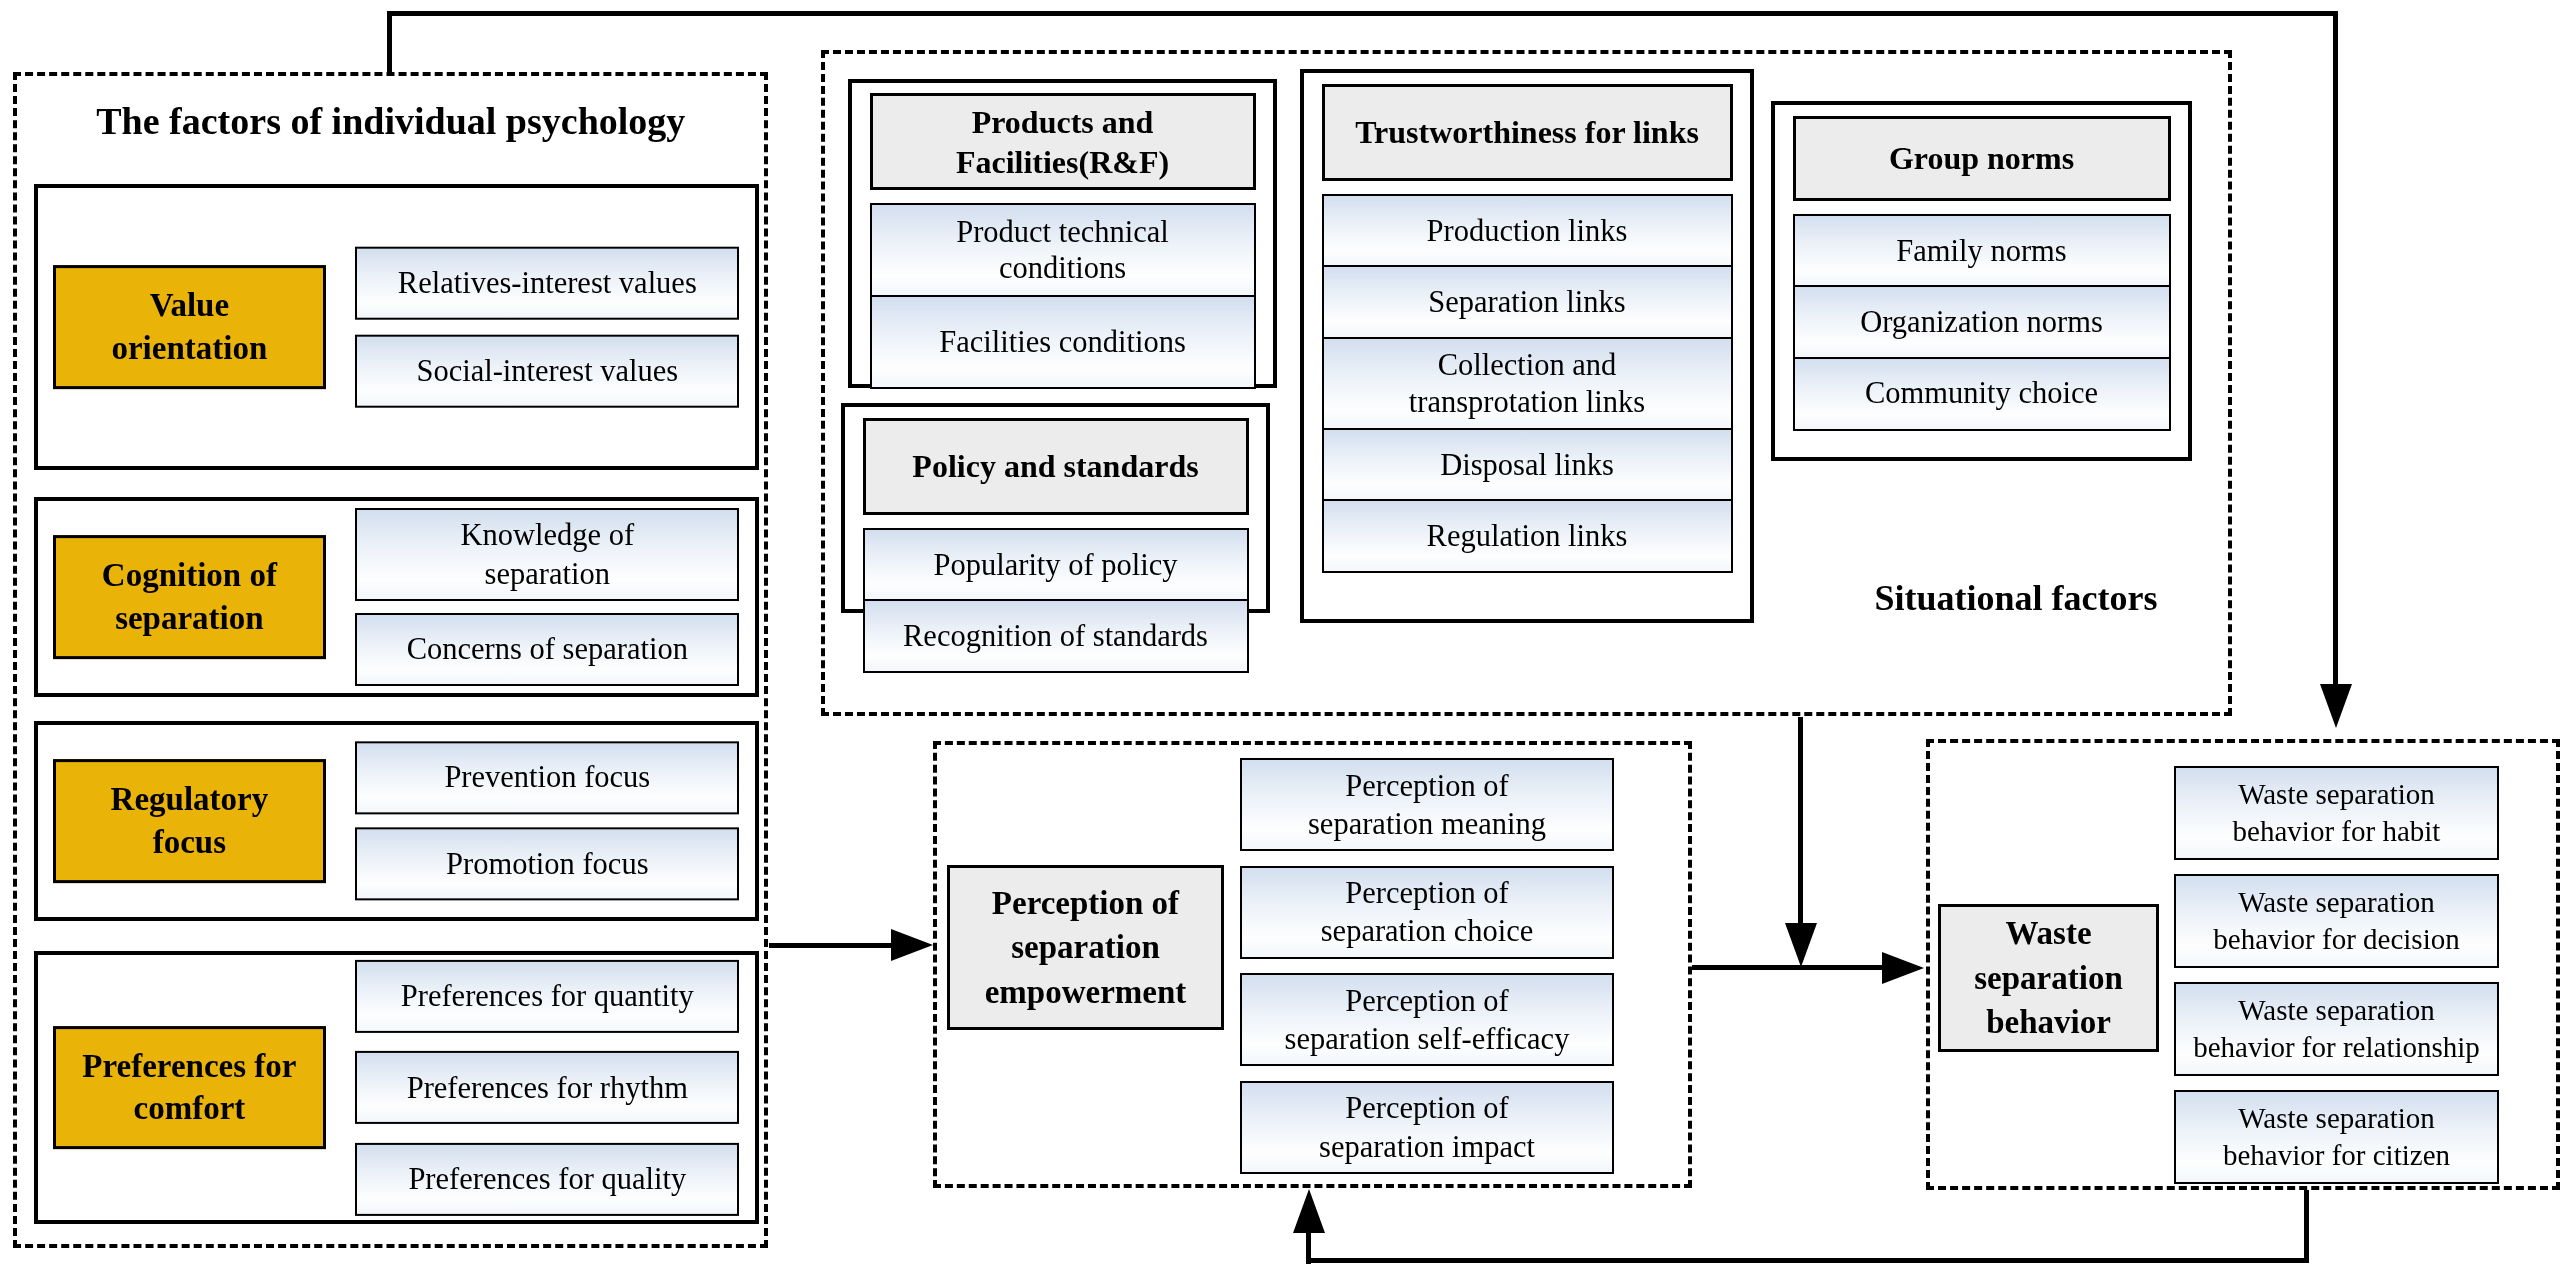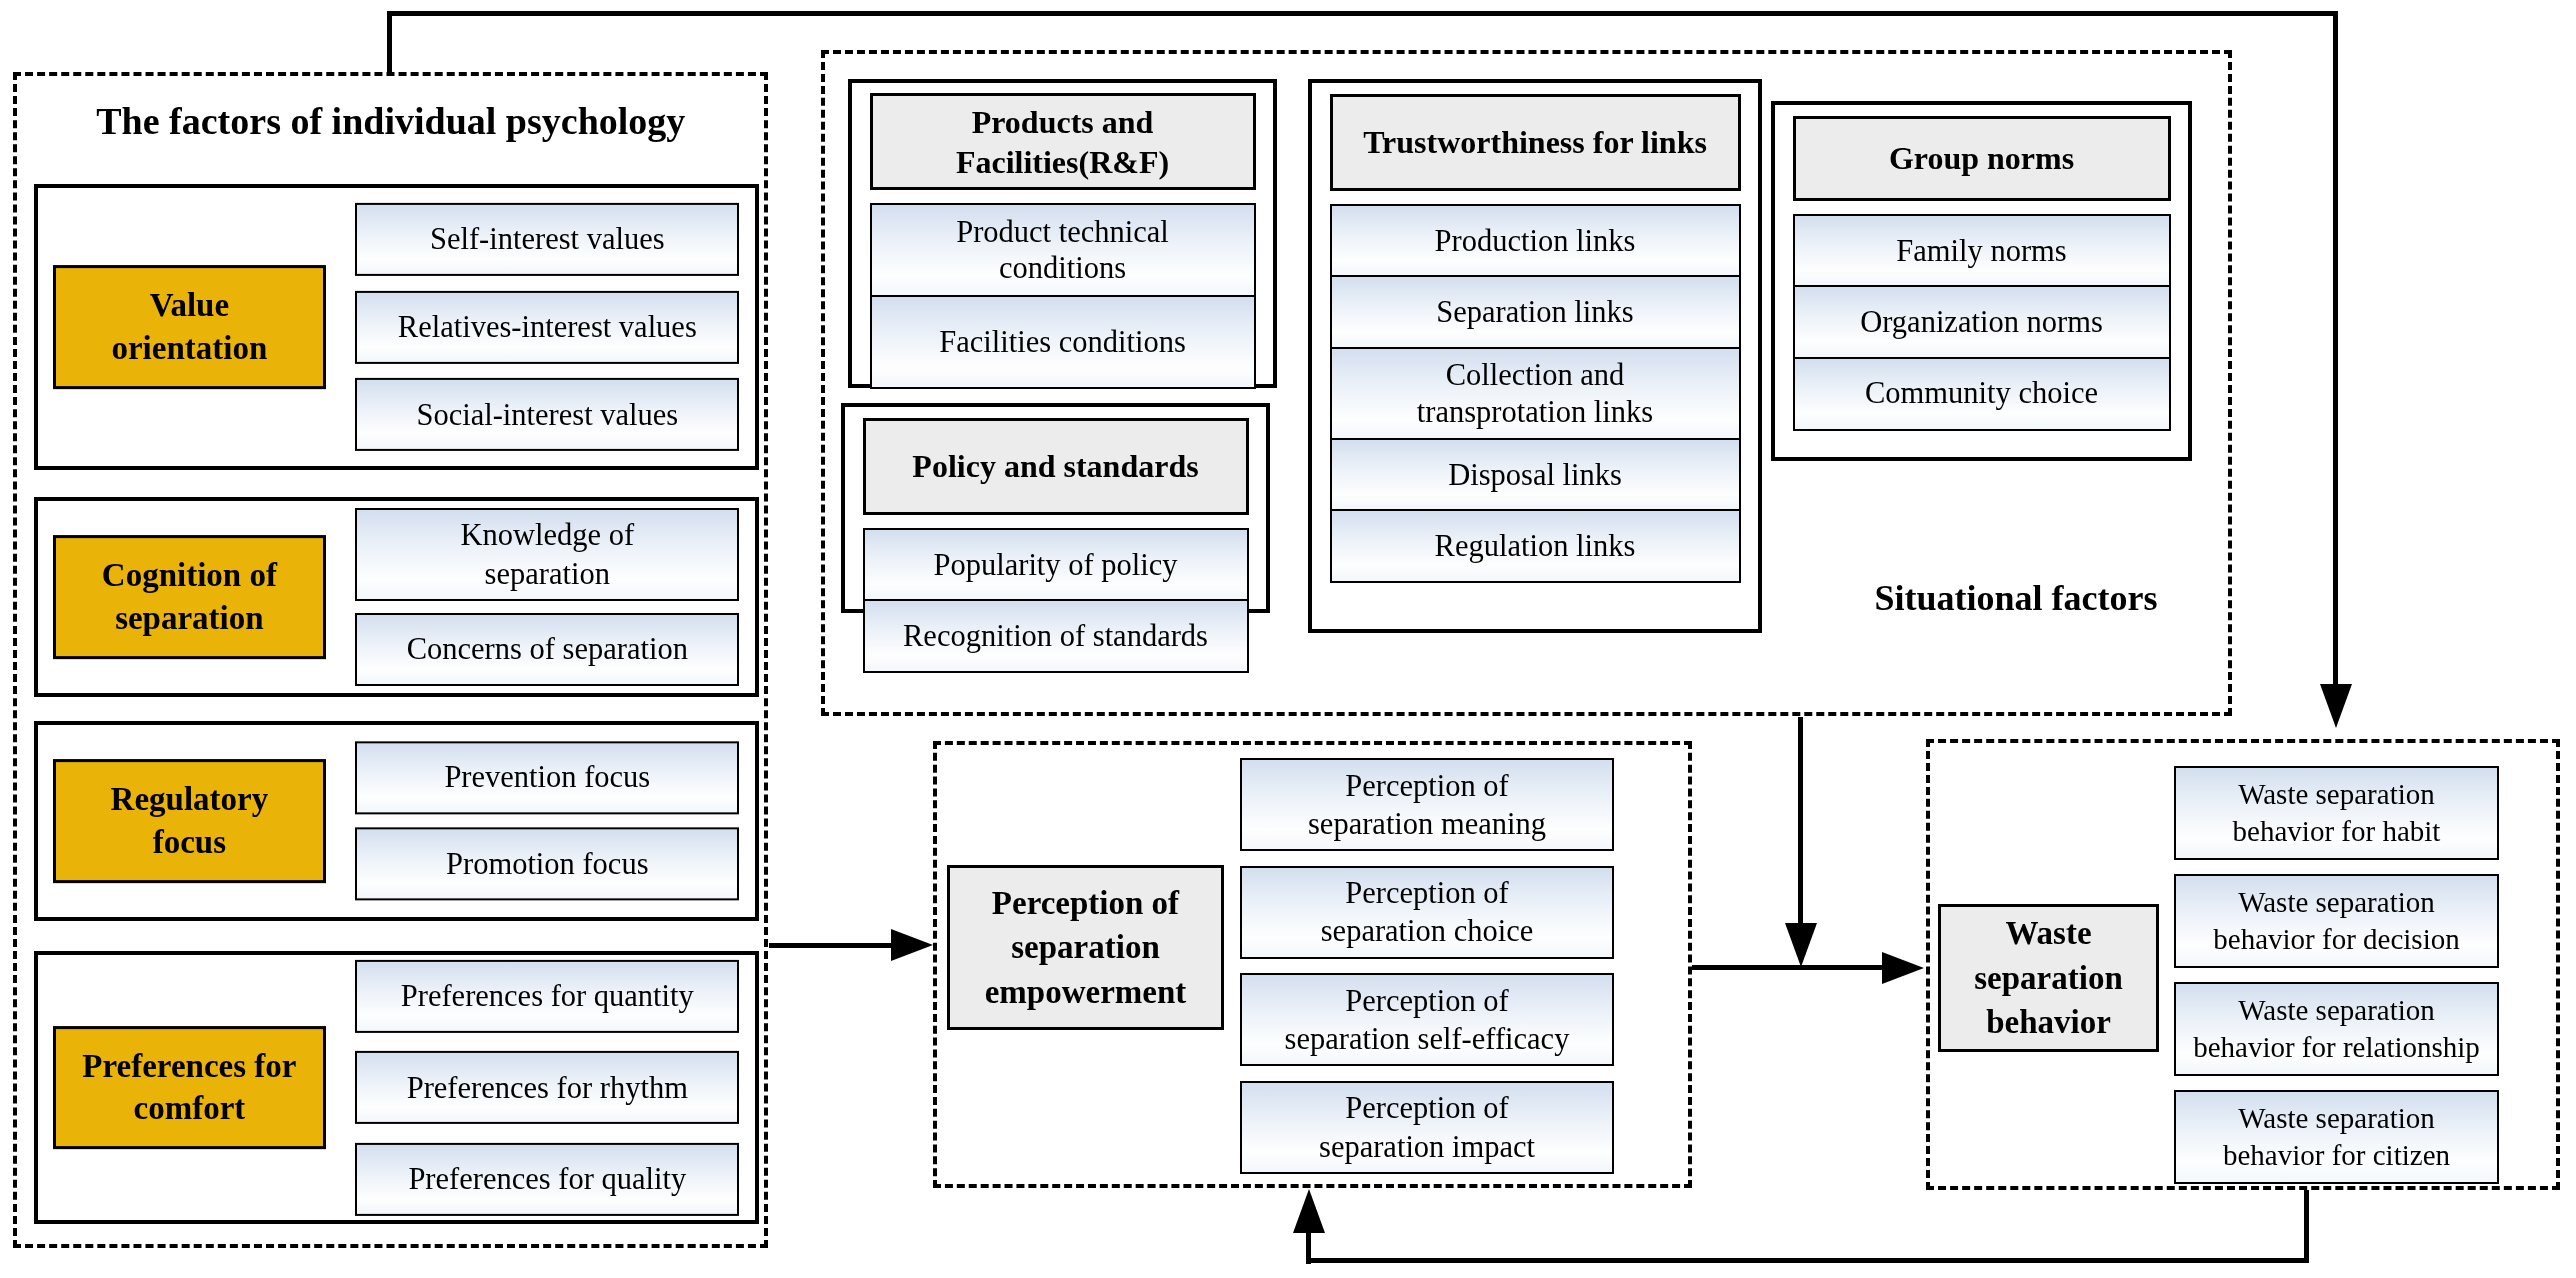--- a/index.html
+++ b/index.html
@@ -42,21 +42,21 @@
   .item{box-sizing:border-box;border:2.7px solid #000;min-height:73px;
     background:linear-gradient(180deg,#d3dfef 0%,#eef3f9 45%,#fdfefe 78%,#f3f7fb 100%);
     font-size:30.5px;line-height:1.25;text-align:center;white-space:pre-line;
     display:flex;align-items:center;justify-content:center;padding:2.7px 4px;}
   .item.tall{min-height:93px;}
 
   
   .sgroup{position:absolute;border:4px solid #000;box-sizing:border-box;background:#fff;}
   #sgroup-pf{left:23px;top:24.6px;width:429px;height:309px;}
   #sgroup-policy{left:16px;top:349px;width:429px;height:210px;}
-  #sgroup-trust{left:475px;top:25px;width:454px;height:554px;margin-left:8px;}
+  #sgroup-trust{left:475px;top:15px;width:454px;height:554px;}
   #sgroup-norms{left:946px;top:47px;width:421px;height:360px;}
 
   .sheader{margin:10.6px auto 13.3px auto;width:calc(100% - 35px);box-sizing:border-box;
     border:3.3px solid #000;background:#ececec;min-height:97px;
     font-weight:bold;font-size:32px;line-height:1.25;text-align:center;
     display:flex;align-items:center;justify-content:center;white-space:pre-line;padding:4px;}
   #sgroup-norms .sheader{min-height:85px;}
   .sitems{width:calc(100% - 35px);margin:0 auto;display:flex;flex-direction:column;}
   .sitem{box-sizing:border-box;border:2.7px solid #000;margin-top:-2.7px;min-height:74px;
     background:linear-gradient(180deg,#d3dfef 0%,#eef3f9 45%,#fdfefe 78%,#f3f7fb 100%);
@@ -96,21 +96,20 @@
 
 <div id="canvas">
 
   <div class="dashed-panel" id="psych-panel">
     <div class="panel-title">The factors of individual psychology</div>
 
     <div class="group" id="group-value">
       <div class="glabel">Value
 orientation</div>
       <div class="items">
-        <div class="item">Self-interest values</div>
         <div class="item">Relatives-interest values</div>
         <div class="item">Social-interest values</div>
       </div>
     </div>
 
     <div class="group" id="group-cognition">
       <div class="glabel">Cognition of
 separation</div>
       <div class="items">
         <div class="item tall">Knowledge of

